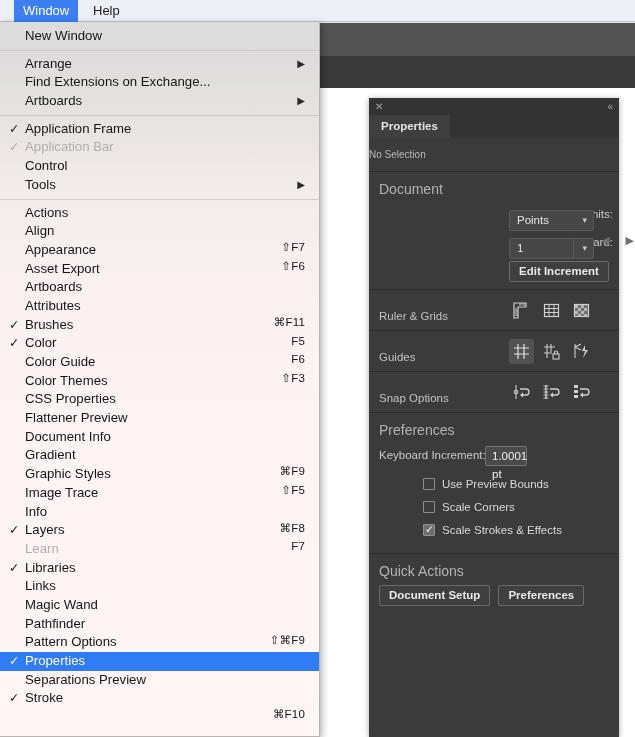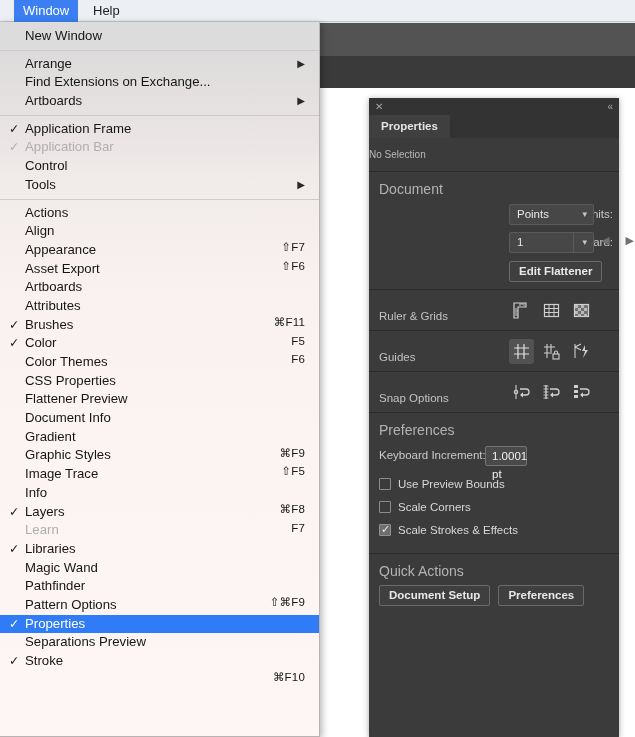--- a/index.html
+++ b/index.html
@@ -110,21 +110,21 @@
   }
   .field-row {
     position: relative; height: 25px; margin-bottom: 3px;
   }
   .field-label {
     position: absolute; right: 0; top: 0; width: 134px;
     text-align: right; line-height: 22px; color: #c9c9c9;
     font-size: 11.5px; padding-right: 6px;
   }
   .combo {
-    position: absolute; left: 140px; top: 1px; height: 21px;
+    position: absolute; left: 140px; top: 7px; height: 21px;
     background: #474747; border: 1px solid #5a5a5a; border-radius: 2px;
     color: #e6e6e6; font-size: 11.5px; line-height: 19px;
   }
   .combo .cval { position: absolute; left: 7px; top: 0; }
   .combo .cchev {
     position: absolute; right: 6px; top: 0; font-size: 9px; color: #c8c8c8;
   }
   .combo.units { width: 85px; }
   .combo.artboard { width: 85px; }
   .combo.artboard .cbdiv {
@@ -158,21 +158,21 @@
   
   .kbd-row { position: relative; height: 26px; }
   .kbd-row .klabel {
     position: absolute; left: 10px; top: 5px; color: #c9c9c9; font-size: 11.5px;
   }
   .kbd-field {
     position: absolute; left: 116px; top: 2px; width: 42px; height: 20px;
     background: #4a4a4a; border: 1px solid #737373; border-radius: 2px;
     color: #f0f0f0; font-size: 11.5px; line-height: 18px; padding-left: 6px;
   }
-  .cb-row { position: relative; height: 23px; }
+  .cb-row { position: relative; height: 23px; margin-left: 44px; }
   .cbox {
     position: absolute; left: 10px; top: 4px; width: 12px; height: 12px;
     border: 1px solid #8c8c8c; border-radius: 1px; background: #3b3b3b;
   }
   .cbox.checked { background: #6e6e6e; border-color: #909090; }
   .cbox.checked:after {
     content: "✓"; position: absolute; left: 1px; top: -3px;
     font-size: 11px; color: #efefef; line-height: 14px;
   }
   .cb-label {
@@ -270,20 +270,25 @@
           <span class="label">Brushes</span>
           <span class="shortcut">F5</span>
         </div>
         <div class="menu-row">
           <span class="check">✓</span>
           <span class="label">Color</span>
           <span class="shortcut">F6</span>
         </div>
         <div class="menu-row">
           <span class="check"></span>
+          <span class="label">Color Guide</span>
+          <span class="shortcut">⇧F3</span>
+        </div>
+        <div class="menu-row">
+          <span class="check"></span>
           <span class="label">Color Themes</span>
         </div>
         <div class="menu-row">
           <span class="check"></span>
           <span class="label">CSS Properties</span>
         </div>
         <div class="menu-row">
           <span class="check"></span>
           <span class="label">Flattener Preview</span>
         </div>
@@ -315,20 +320,24 @@
           <span class="label">Layers</span>
           <span class="shortcut">F7</span>
         </div>
         <div class="menu-row disabled">
           <span class="check"></span>
           <span class="label">Learn</span>
         </div>
         <div class="menu-row">
           <span class="check">✓</span>
           <span class="label">Libraries</span>
+        </div>
+        <div class="menu-row">
+          <span class="check"></span>
+          <span class="label">Links</span>
         </div>
         <div class="menu-row">
           <span class="check"></span>
           <span class="label">Magic Wand</span>
         </div>
         <div class="menu-row">
           <span class="check"></span>
           <span class="label">Pathfinder</span>
           <span class="shortcut">⇧⌘F9</span>
         </div>
@@ -384,21 +393,21 @@
           <span class="cbdiv"></span>
           <span class="cchev">▾</span>
         </div>
         <div class="nav-arrows">
           <span>◀</span>
           <span>▶</span>
         </div>
       </div>
 
       <div class="edit-artboards-row">
-        <span class="btn">Edit Flattener</span>
+        <span class="btn">Edit Increment</span>
       </div>
     </div>
     <div class="props-divider"></div>
 
     <div class="icon-row">
       <span class="irlabel">Ruler &amp; Grids</span>
       <span class="icon-slot" style="left:140px">
         <svg width="19" height="19" viewBox="0 0 19 19">
           <path d="M2 2 H14 V6 H6 V17 H2 Z" fill="none" stroke="#cfcfcf" stroke-width="1.2"></path>
           <path d="M8 2 V5 M10 2 V4 M12 2 V5 M3 8 H5 M3 10 H6 M3 12 H5 M3 14 H6" stroke="#cfcfcf" stroke-width="1"></path>

